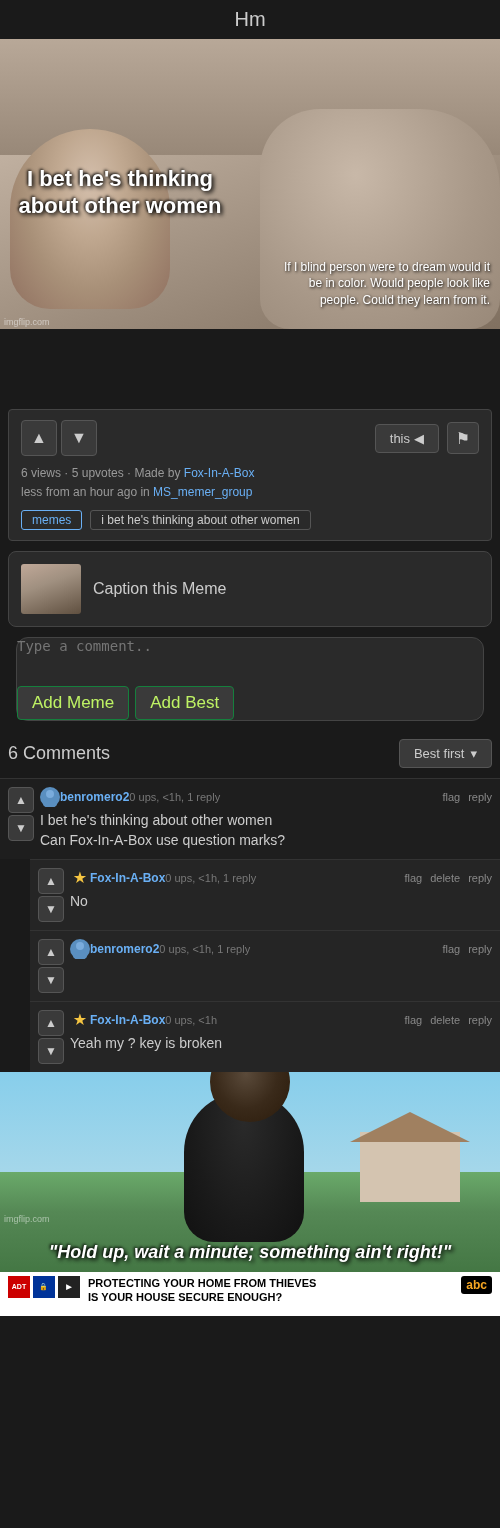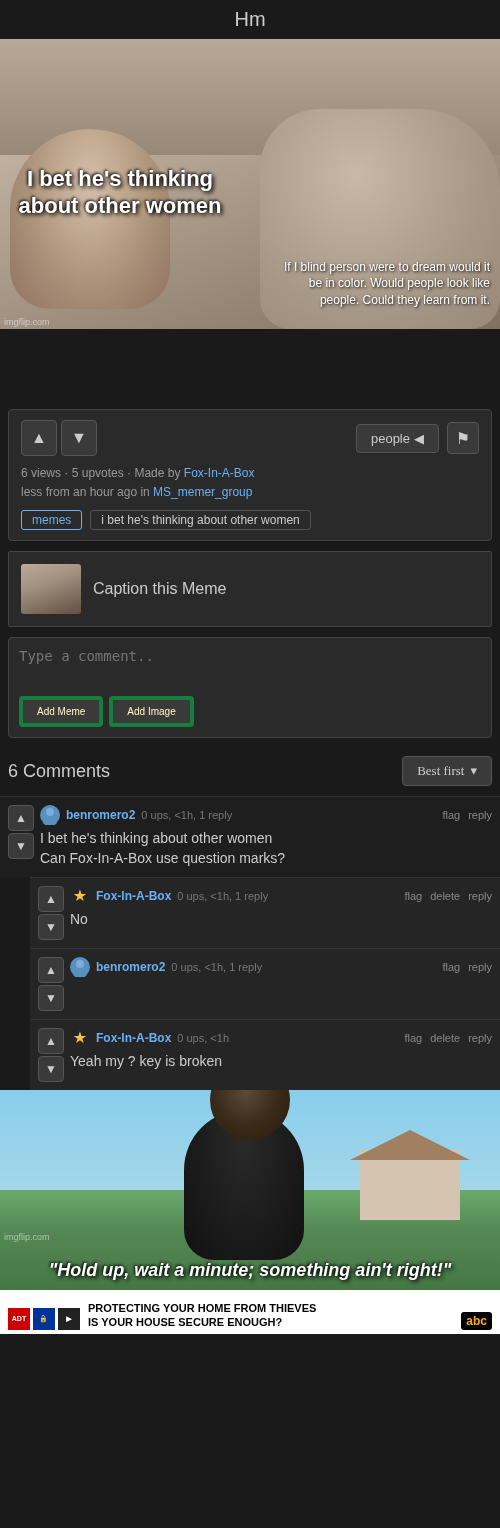--- a/index.html
+++ b/index.html
@@ -157,21 +157,21 @@
       padding: 2px 10px;
       border-radius: 3px;
       font-size: 12px;
     }
 
     
     .caption-box {
       margin: 10px 8px;
       background: #2a2a2a;
       border: 1px solid #444;
-      border-radius: 2px;
+      border-radius: 8px;
       padding: 12px;
       display: flex;
       align-items: center;
       gap: 12px;
       cursor: pointer;
     }
     .caption-thumb {
       width: 60px;
       height: 50px;
       background: linear-gradient(135deg, #998877, #776655);
@@ -185,48 +185,47 @@
       height: 100%;
       background: linear-gradient(160deg, #c0a898 0%, #a09080 40%, #807060 70%, #605040 100%);
     }
     .caption-text {
       color: #ccc;
       font-size: 16px;
     }
 
     
     .comment-input-area {
-      margin: 0 8px 8px;
+      margin: 0 16px 8px;
       background: #2a2a2a;
       border: 1px solid #444;
-      border-radius: 4px;
-      padding: 10px;
+      border-radius: 12px;
     }
     .comment-textarea {
       width: 100%;
       background: transparent;
       border: none;
       color: #777;
       font-size: 14px;
       resize: none;
       height: 36px;
       outline: none;
     }
     .comment-buttons {
       display: flex;
       gap: 6px;
       margin-top: 8px;
     }
     .comment-btn {
       background: #3a3a3a;
-      border: 4px solid #15803d;
+      border: 1px solid #15803d;
       border-radius: 4px;
-      color: #fef9c3;
+      color: #bef264;
       padding: 6px 14px;
-      font-size: 10px;
+      font-size: 17px;
       cursor: pointer;
     }
 
     
     .comments-header {
       display: flex;
       align-items: center;
       justify-content: space-between;
       padding: 10px 8px;
     }
@@ -239,21 +238,20 @@
       background: #3a3a3a;
       border: 1px solid #555;
       border-radius: 4px;
       color: #ccc;
       padding: 6px 14px;
       font-size: 13px;
       cursor: pointer;
       display: flex;
       align-items: center;
       gap: 6px;
-      font-family: Liberation Serif, serif;
     }
 
     
     .comment-row {
       display: flex;
       gap: 6px;
       padding: 8px 8px;
       border-top: 1px solid #333;
       background: #1e1e1e;
     }
@@ -280,21 +278,20 @@
       color: #ccc;
       font-size: 12px;
       cursor: pointer;
     }
     .comment-content {
       flex: 1;
     }
     .comment-meta {
       display: flex;
       align-items: center;
-      gap: 6px;
       margin-bottom: 4px;
       flex-wrap: wrap;
     }
     .avatar-icon {
       width: 20px;
       height: 20px;
       border-radius: 50%;
       background: #5a8fc0;
       display: flex;
       align-items: center;
@@ -362,21 +359,21 @@
       font-size: 18px;
       font-weight: bold;
       font-style: italic;
       text-shadow: 2px 2px 4px black, -1px -1px 3px black;
       padding: 0 20px;
       line-height: 1.2;
     }
     .bottom-ad-bar {
       background: #fff;
       display: flex;
-      align-items: flex-end;
+      align-items: flex-start;
       padding: 4px 8px;
       height: 44px;
       gap: 8px;
     }
     .ad-icon-group {
       display: flex;
       align-items: center;
       gap: 3px;
     }
     .ad-icon-box {
@@ -450,21 +447,21 @@
 <div class="dark-gap"></div>
 
 <div class="action-bar">
   <div class="action-bar-top">
     <div class="vote-buttons">
       <div class="vote-btn">▲</div>
       <div class="vote-btn">▼</div>
     </div>
     <div class="action-bar-right">
       <div class="share-btn">
-        <span>people</span>
+        <span>this</span>
         <span>◀</span>
       </div>
       <div class="flag-btn">⚑</div>
     </div>
   </div>
   <div class="meta-info">
     <span>6 views</span>
     <span> · </span>
     <span>5 upvotes</span>
     <span> · </span>
@@ -486,21 +483,21 @@
   <div class="caption-thumb">
     <div class="caption-thumb-inner"></div>
   </div>
   <span class="caption-text">Caption this Meme</span>
 </div>
 
 <div class="comment-input-area">
   <textarea class="comment-textarea" placeholder="Type a comment.." style=""></textarea>
   <div class="comment-buttons">
     <button class="comment-btn">Add Meme</button>
-    <button class="comment-btn">Add Image</button>
+    <button class="comment-btn">Add Best</button>
   </div>
 </div>
 
 <div class="comments-header">
   <span class="comments-count">6 Comments</span>
   <button class="sort-btn">
     <span>Best first</span>
     <span>▾</span>
   </button>
 </div>

